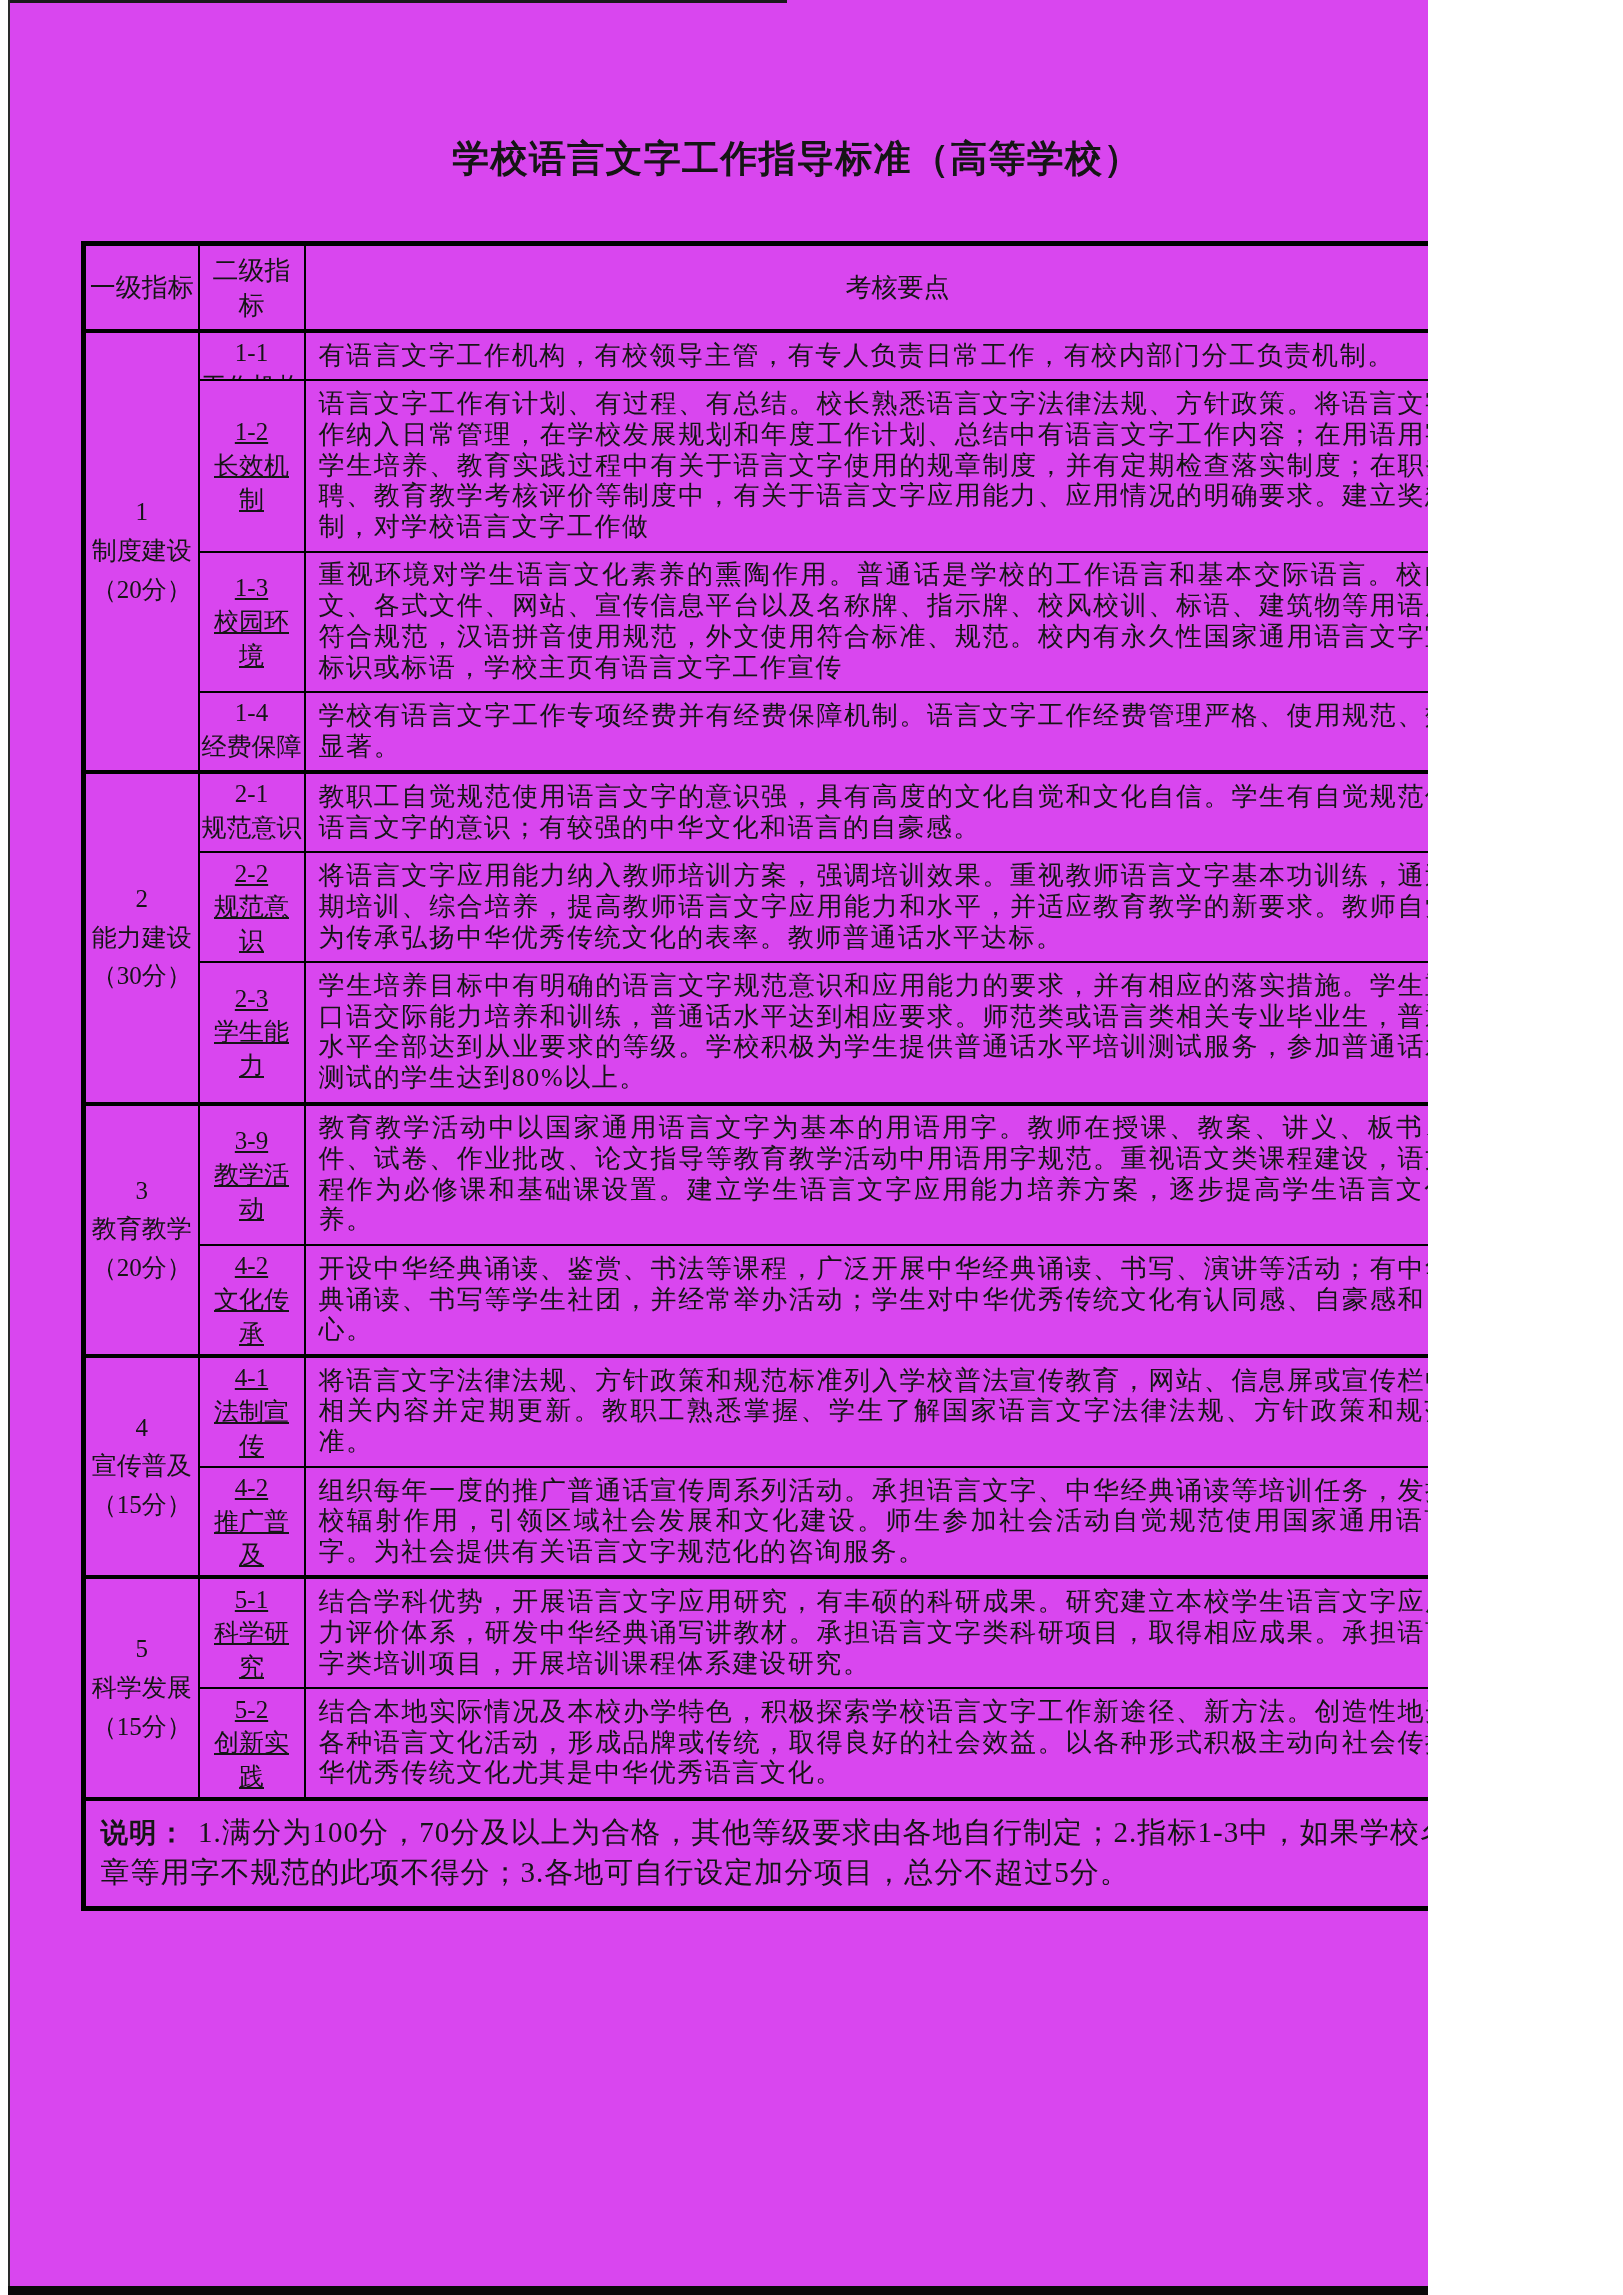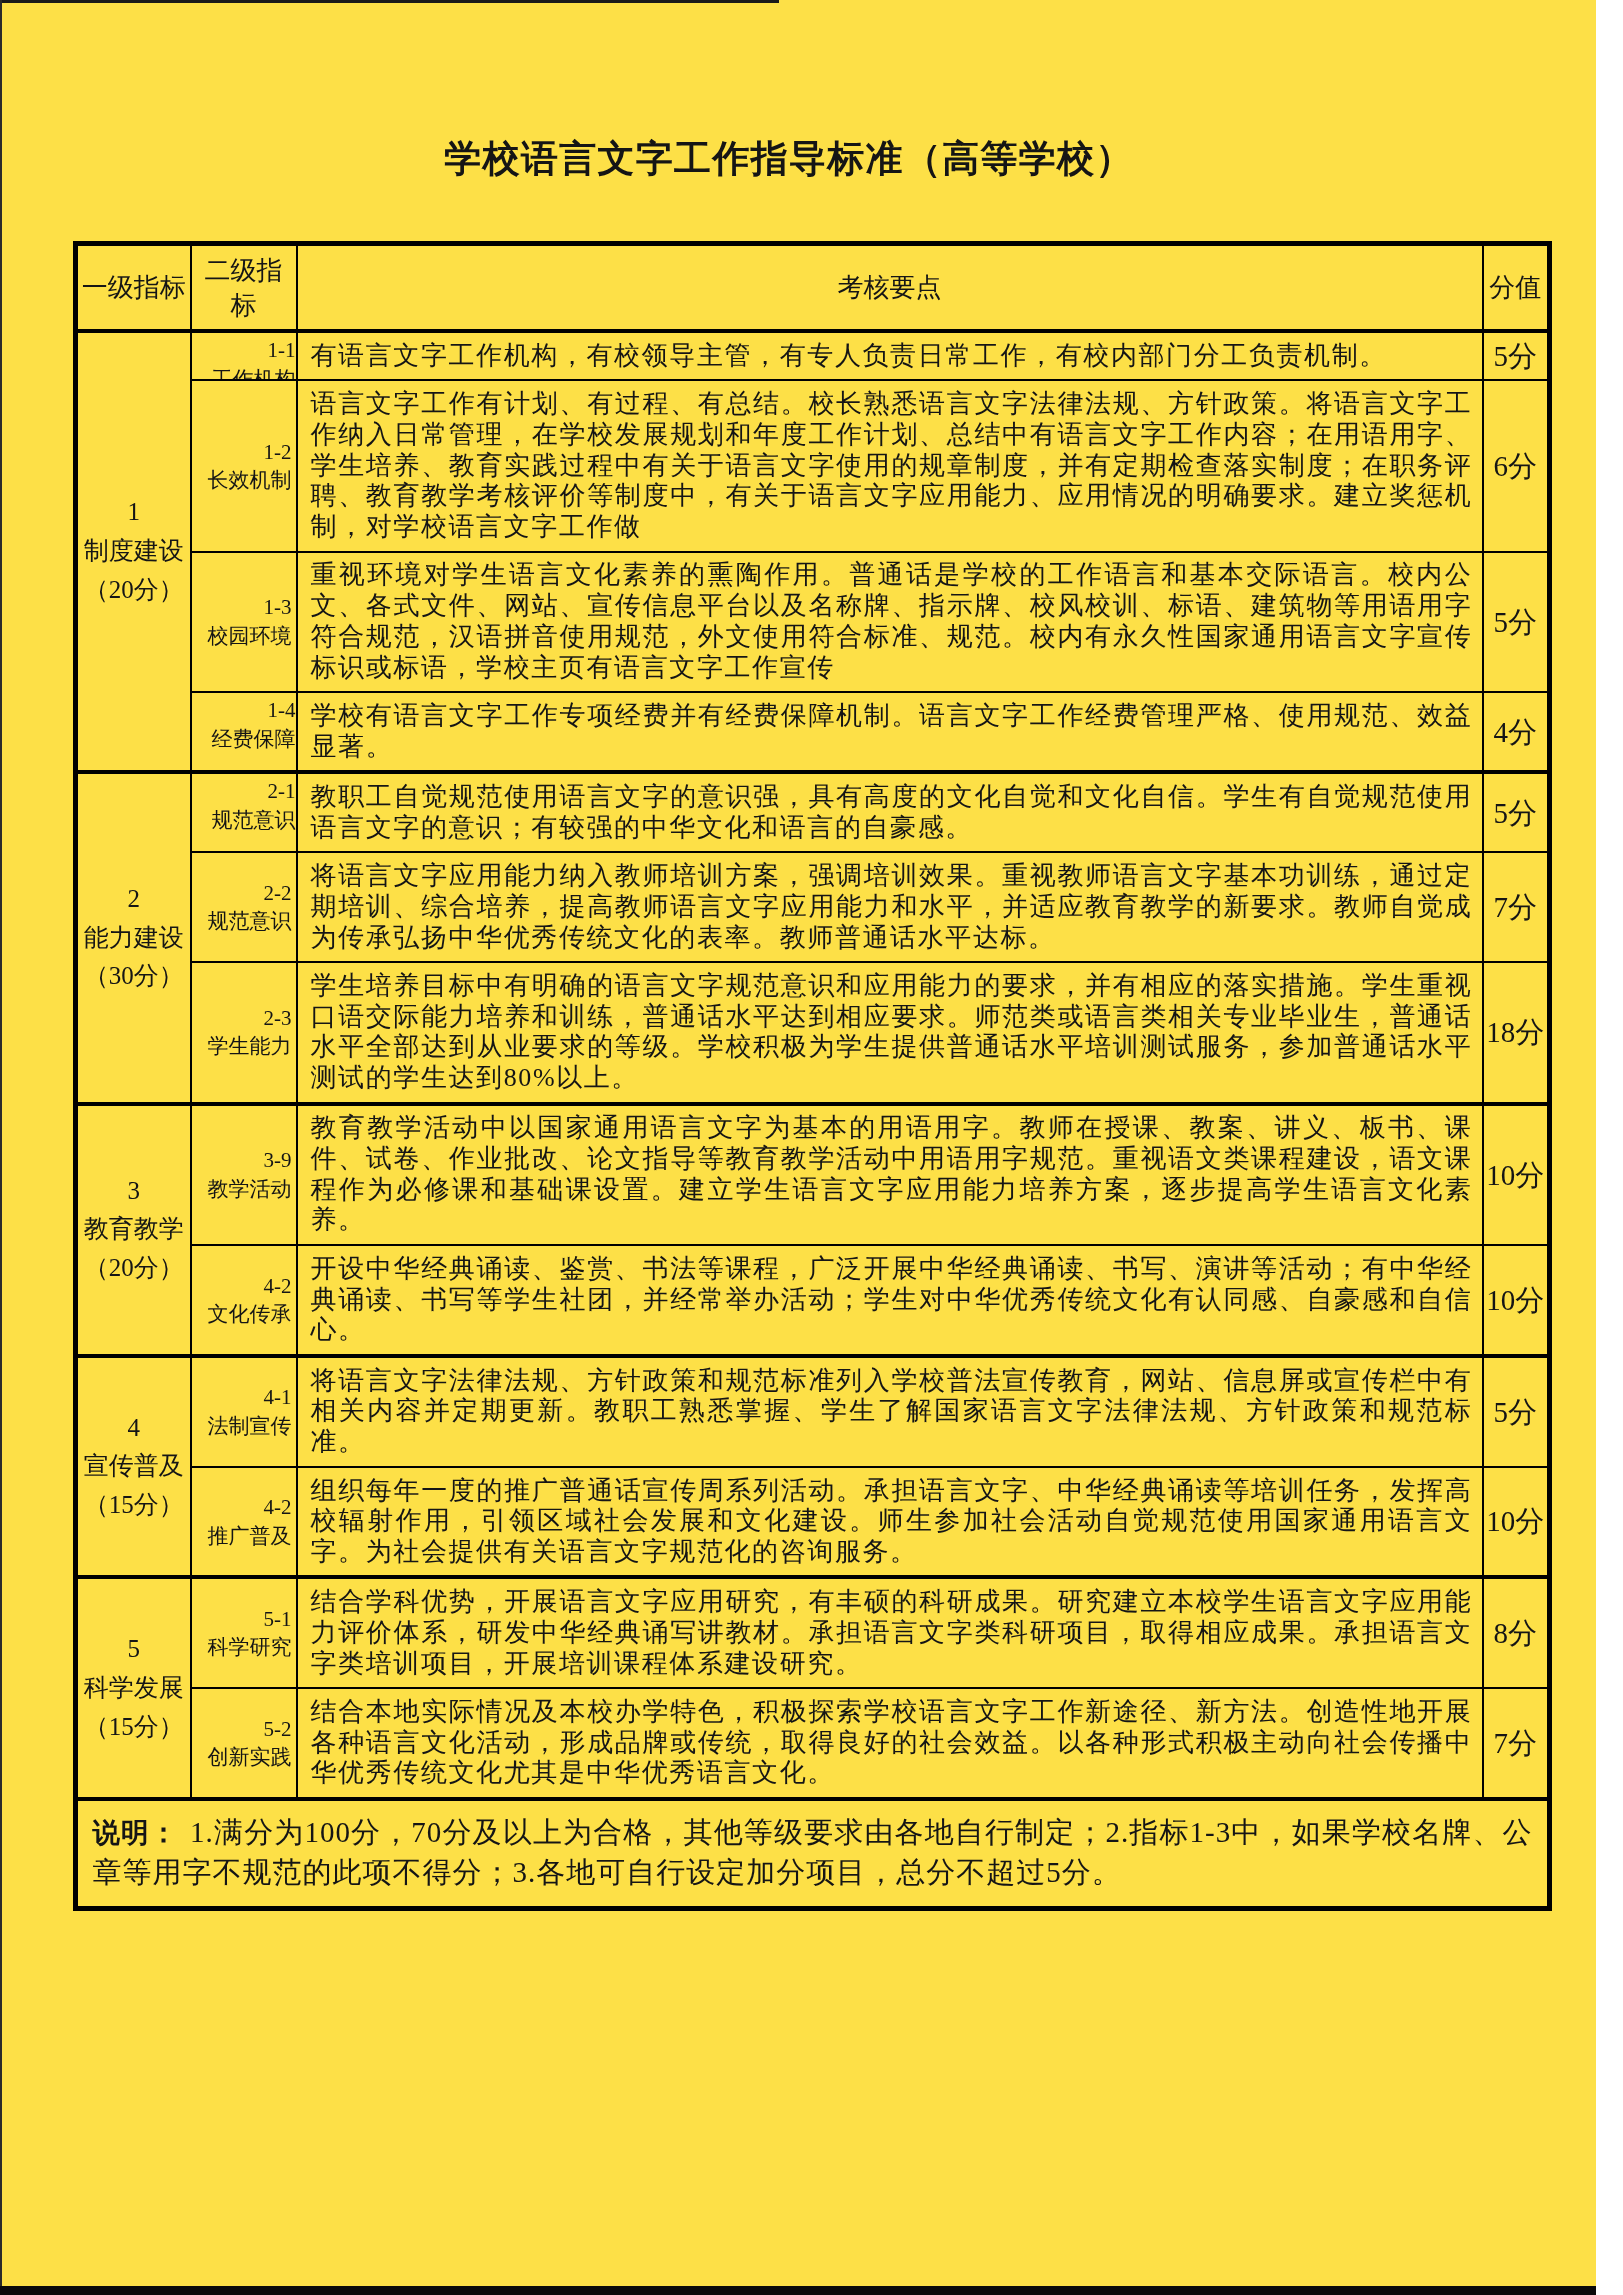--- a/index.html
+++ b/index.html
@@ -4,24 +4,25 @@
 <style>
   html, body {
     margin: 0;
     padding: 0;
     background: #ffffff;
     font-family: "Liberation Serif", serif;
     color: #151515;
   }
   .page {
     position: relative;
-    width: 1596px;
+    width: 1420px;
     height: 2295px;
-    background: #fde047;
+    background: #d946ef;
     overflow: hidden;
+    margin-left: 8px;
   }
   
   .scan-top {
     position: absolute; left: 0; top: 0;
     width: 779px; height: 3.3px; background: #1a1a1a;
   }
   .scan-left {
     position: absolute; left: 0; top: 0;
     width: 2px; height: 2295px; background: #2a2a2a;
   }
@@ -62,25 +63,26 @@
   }
   tr.group-start > td { border-top: 4.6px solid #000; }
   td.l1 {
     text-align: center;
     vertical-align: middle;
     font-size: 25px;
     line-height: 1.55;
     padding: 3.9px 5.2px;
   }
   td.l2 {
-    text-align: right;
+    text-align: center;
     vertical-align: middle;
-    font-size: 21px;
+    font-size: 25px;
     line-height: 1.35;
     padding: 2.6px 3.9px;
+    text-decoration: underline;
   }
   td.l2.clip {
     position: relative;
     overflow: hidden;
     vertical-align: top;
   }
   td.l2.clip > .cellwrap {
     position: absolute;
     top: 3.3px; left: 0; right: 0;
   }

